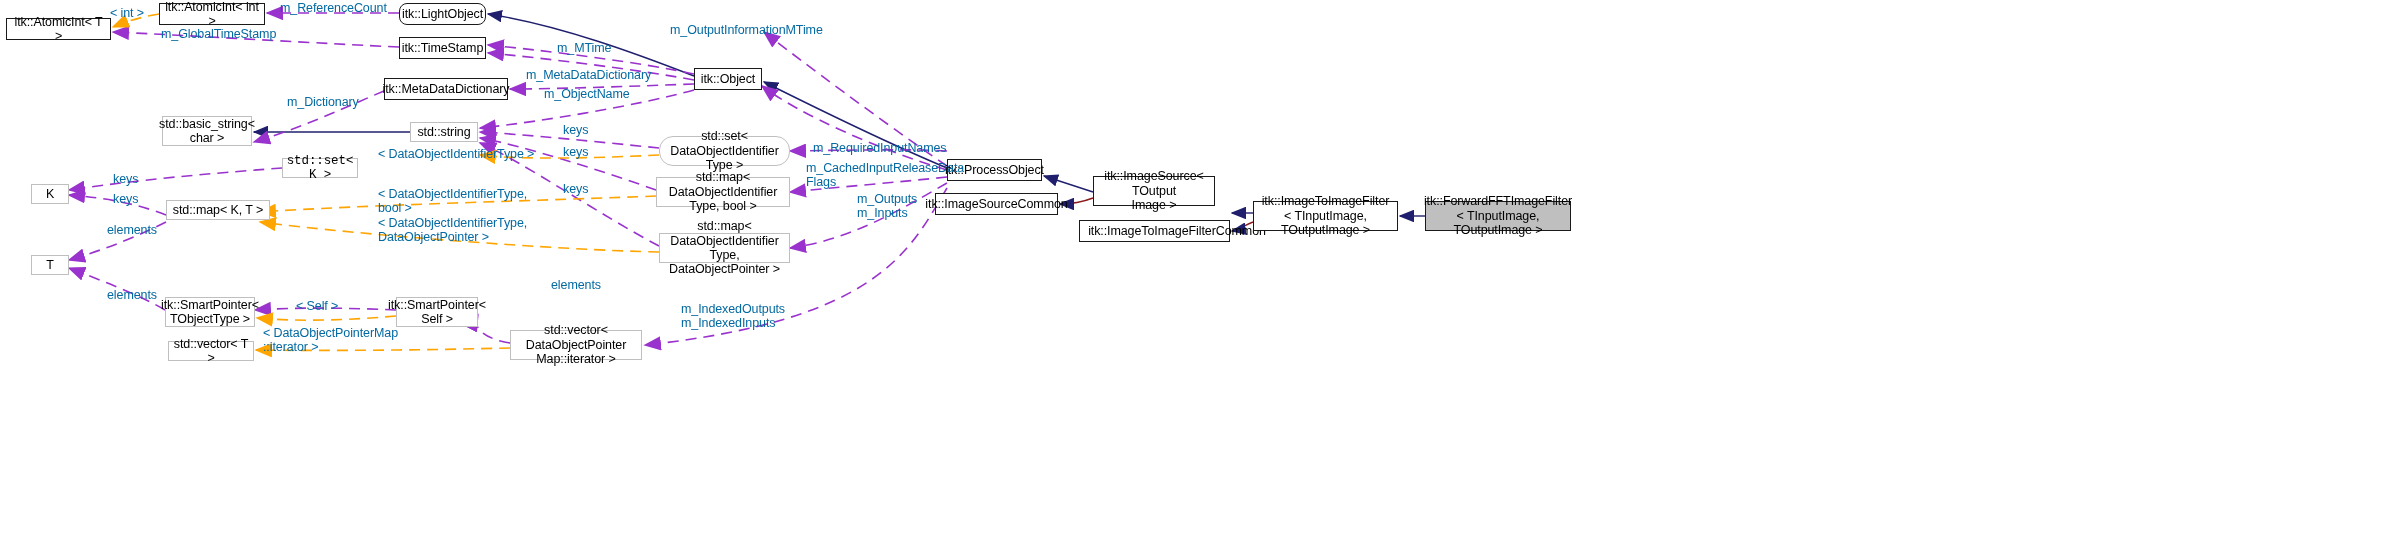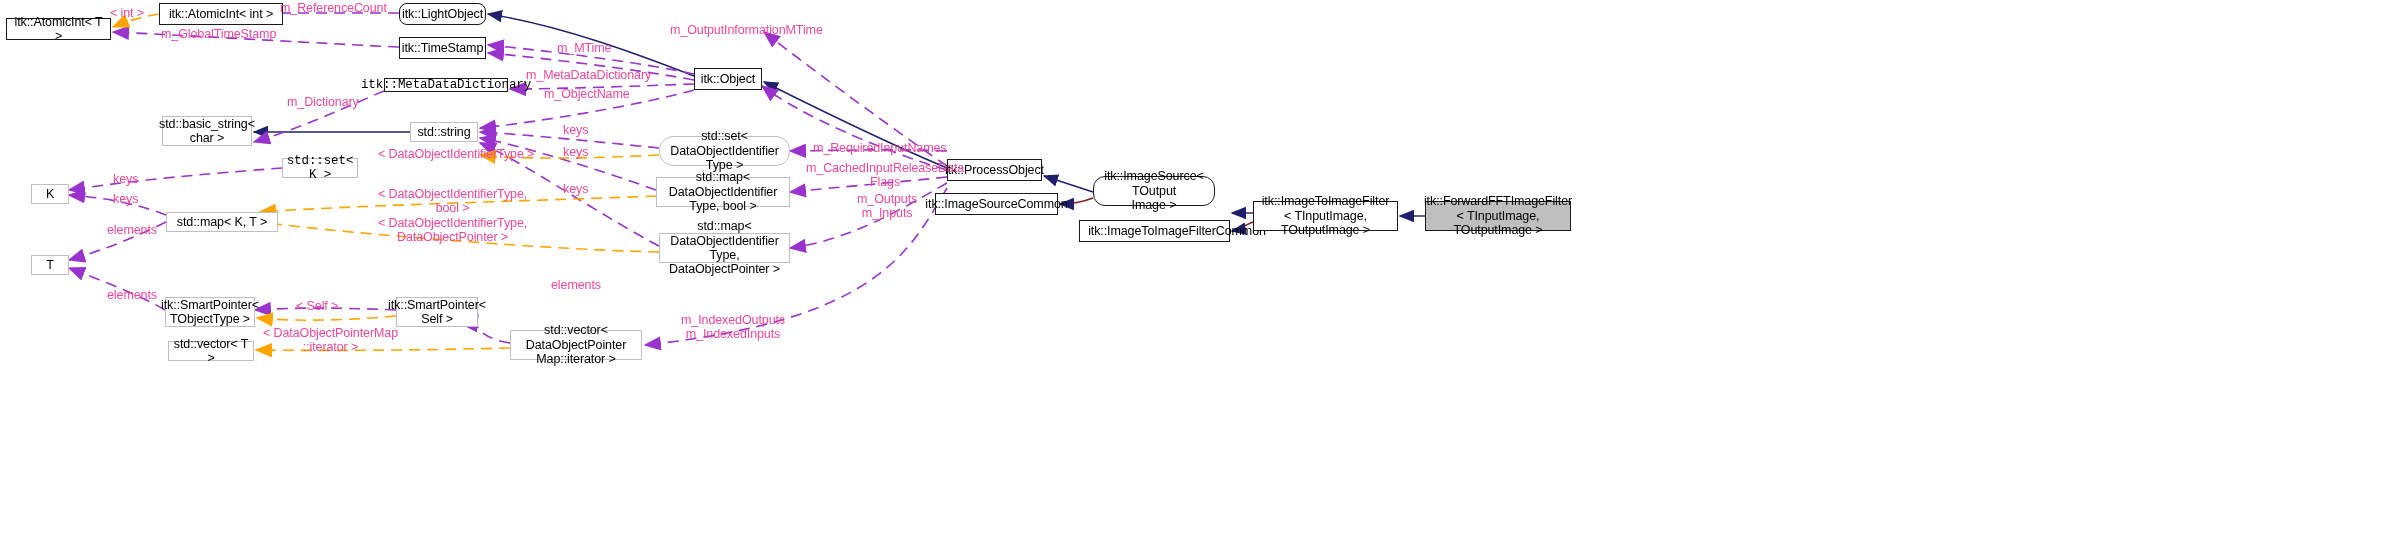--- a/index.html
+++ b/index.html
@@ -49,23 +49,22 @@
   }
   
   .node.focus {
     border: 1.5px solid #1a1a1a;
     background: #bfbfbf;
   }
   .edge-label {
     position: absolute;
     font-family: "Liberation Sans", sans-serif;
     font-size: 12.5px;
-    color: #ec4899;
+    color: #0369a1;
     white-space: pre-line;
-    text-align: center;
     line-height: 1.15;
     letter-spacing: -0.1px;
   }
 </style>
 </head>
 <body>
 
 <div id="canvas">
 
   <svg class="edges" viewBox="0 0 2397 553" xmlns="http://www.w3.org/2000/svg">
@@ -122,48 +121,48 @@
       <path d="M659,155 C600,158 520,160 480,155" marker-end="url(#arrTemplate)"></path>
       <path d="M656,196 C560,200 360,205 260,212" marker-end="url(#arrTemplate)"></path>
       <path d="M659,252 C560,250 360,235 260,222" marker-end="url(#arrTemplate)"></path>
       <path d="M396,316 C350,320 300,322 257,318" marker-end="url(#arrTemplate)"></path>
       <path d="M510,348 C430,350 330,351 256,350" marker-end="url(#arrTemplate)"></path>
     </g>
   </svg>
 
   <div id="nodes-layer">
       <div class="node strong" style="left: 6px; top: 18px; width: 105px; height: 22px;">itk::AtomicInt&lt; T &gt;</div>
-      <div class="node strong" style="left: 159px; top: 3px; width: 124px; height: 22px;">itk::AtomicInt&lt; int &gt;</div>
+      <div class="node strong" style="left: 159px; top: 3px; width: 106px; height: 22px;">itk::AtomicInt&lt; int &gt;</div>
       <div class="node strong" style="left: 399px; top: 3px; width: 87px; height: 22px; border-radius: 8px;">itk::LightObject</div>
       <div class="node strong" style="left: 399px; top: 37px; width: 87px; height: 22px;">itk::TimeStamp</div>
-      <div class="node strong" style="left: 384px; top: 78px; width: 124px; height: 14px; font-family: Liberation Mono, monospace;">itk::MetaDataDictionary</div>
+      <div class="node strong" style="left: 384px; top: 78px; width: 124px; height: 22px;">itk::MetaDataDictionary</div>
       <div class="node strong" style="left: 694px; top: 68px; width: 68px; height: 22px;">itk::Object</div>
       <div class="node plain" style="left: 162px; top: 116px; width: 90px; height: 30px;">std::basic_string&lt;
 char &gt;</div>
       <div class="node plain" style="left: 410px; top: 122px; width: 68px; height: 20px;">std::string</div>
       <div class="node plain" style="left: 282px; top: 158px; width: 76px; height: 20px; font-family: Liberation Mono, monospace;">std::set&lt; K &gt;</div>
       <div class="node plain" style="left: 31px; top: 184px; width: 38px; height: 20px;">K</div>
-      <div class="node plain" style="left: 166px; top: 212px; width: 112px; height: 20px;">std::map&lt; K, T &gt;</div>
+      <div class="node plain" style="left: 166px; top: 200px; width: 104px; height: 20px;">std::map&lt; K, T &gt;</div>
       <div class="node plain" style="left: 31px; top: 255px; width: 38px; height: 20px;">T</div>
       <div class="node plain" style="left: 659px; top: 136px; width: 131px; height: 30px; border-radius: 14px;">std::set&lt; DataObjectIdentifier
 Type &gt;</div>
       <div class="node plain" style="left: 656px; top: 177px; width: 134px; height: 30px;">std::map&lt; DataObjectIdentifier
 Type, bool &gt;</div>
       <div class="node plain" style="left: 659px; top: 233px; width: 131px; height: 30px;">std::map&lt; DataObjectIdentifier
 Type, DataObjectPointer &gt;</div>
       <div class="node plain" style="left: 165px; top: 297px; width: 90px; height: 30px;">itk::SmartPointer&lt;
 TObjectType &gt;</div>
       <div class="node plain" style="left: 396px; top: 297px; width: 82px; height: 30px;">itk::SmartPointer&lt;
 Self &gt;</div>
       <div class="node plain" style="left: 168px; top: 341px; width: 86px; height: 20px;">std::vector&lt; T &gt;</div>
       <div class="node plain" style="left: 510px; top: 330px; width: 132px; height: 30px;">std::vector&lt; DataObjectPointer
 Map::iterator &gt;</div>
       <div class="node strong" style="left: 947px; top: 159px; width: 95px; height: 22px;">itk::ProcessObject</div>
       <div class="node strong" style="left: 935px; top: 193px; width: 123px; height: 22px;">itk::ImageSourceCommon</div>
-      <div class="node strong" style="left: 1093px; top: 176px; width: 122px; height: 30px; border-radius: 12px;">itk::ImageSource&lt; TOutput
+      <div class="node strong" style="left: 1093px; top: 176px; width: 122px; height: 30px;">itk::ImageSource&lt; TOutput
 Image &gt;</div>
       <div class="node strong" style="left: 1079px; top: 220px; width: 151px; height: 22px; padding-left: 48px;">itk::ImageToImageFilterCommon</div>
       <div class="node strong" style="left: 1253px; top: 201px; width: 145px; height: 30px;">itk::ImageToImageFilter
 &lt; TInputImage, TOutputImage &gt;</div>
       <div class="node focus" style="left: 1425px; top: 201px; width: 146px; height: 30px;">itk::ForwardFFTImageFilter
 &lt; TInputImage, TOutputImage &gt;</div>
     </div>
 
   <div id="labels-layer">
       <div class="edge-label" style="left: 110px; top: 6px;">&lt; int &gt;</div>
@@ -188,16 +187,16 @@
       <div class="edge-label" style="left: 107px; top: 288px;">elements</div>
       <div class="edge-label" style="left: 551px; top: 278px;">elements</div>
       <div class="edge-label" style="left: 296px; top: 299px;">&lt; Self &gt;</div>
       <div class="edge-label" style="left: 263px; top: 326px;">&lt; DataObjectPointerMap
 ::iterator &gt;</div>
       <div class="edge-label" style="left: 813px; top: 141px;">m_RequiredInputNames</div>
       <div class="edge-label" style="left: 806px; top: 161px;">m_CachedInputReleaseData
 Flags</div>
       <div class="edge-label" style="left: 857px; top: 192px;">m_Outputs
 m_Inputs</div>
-      <div class="edge-label" style="left: 681px; top: 302px; margin-top: 11px;">m_IndexedOutputs
+      <div class="edge-label" style="left: 681px; top: 302px;">m_IndexedOutputs
 m_IndexedInputs</div>
     </div>
 </div>
 
 </body></html>

